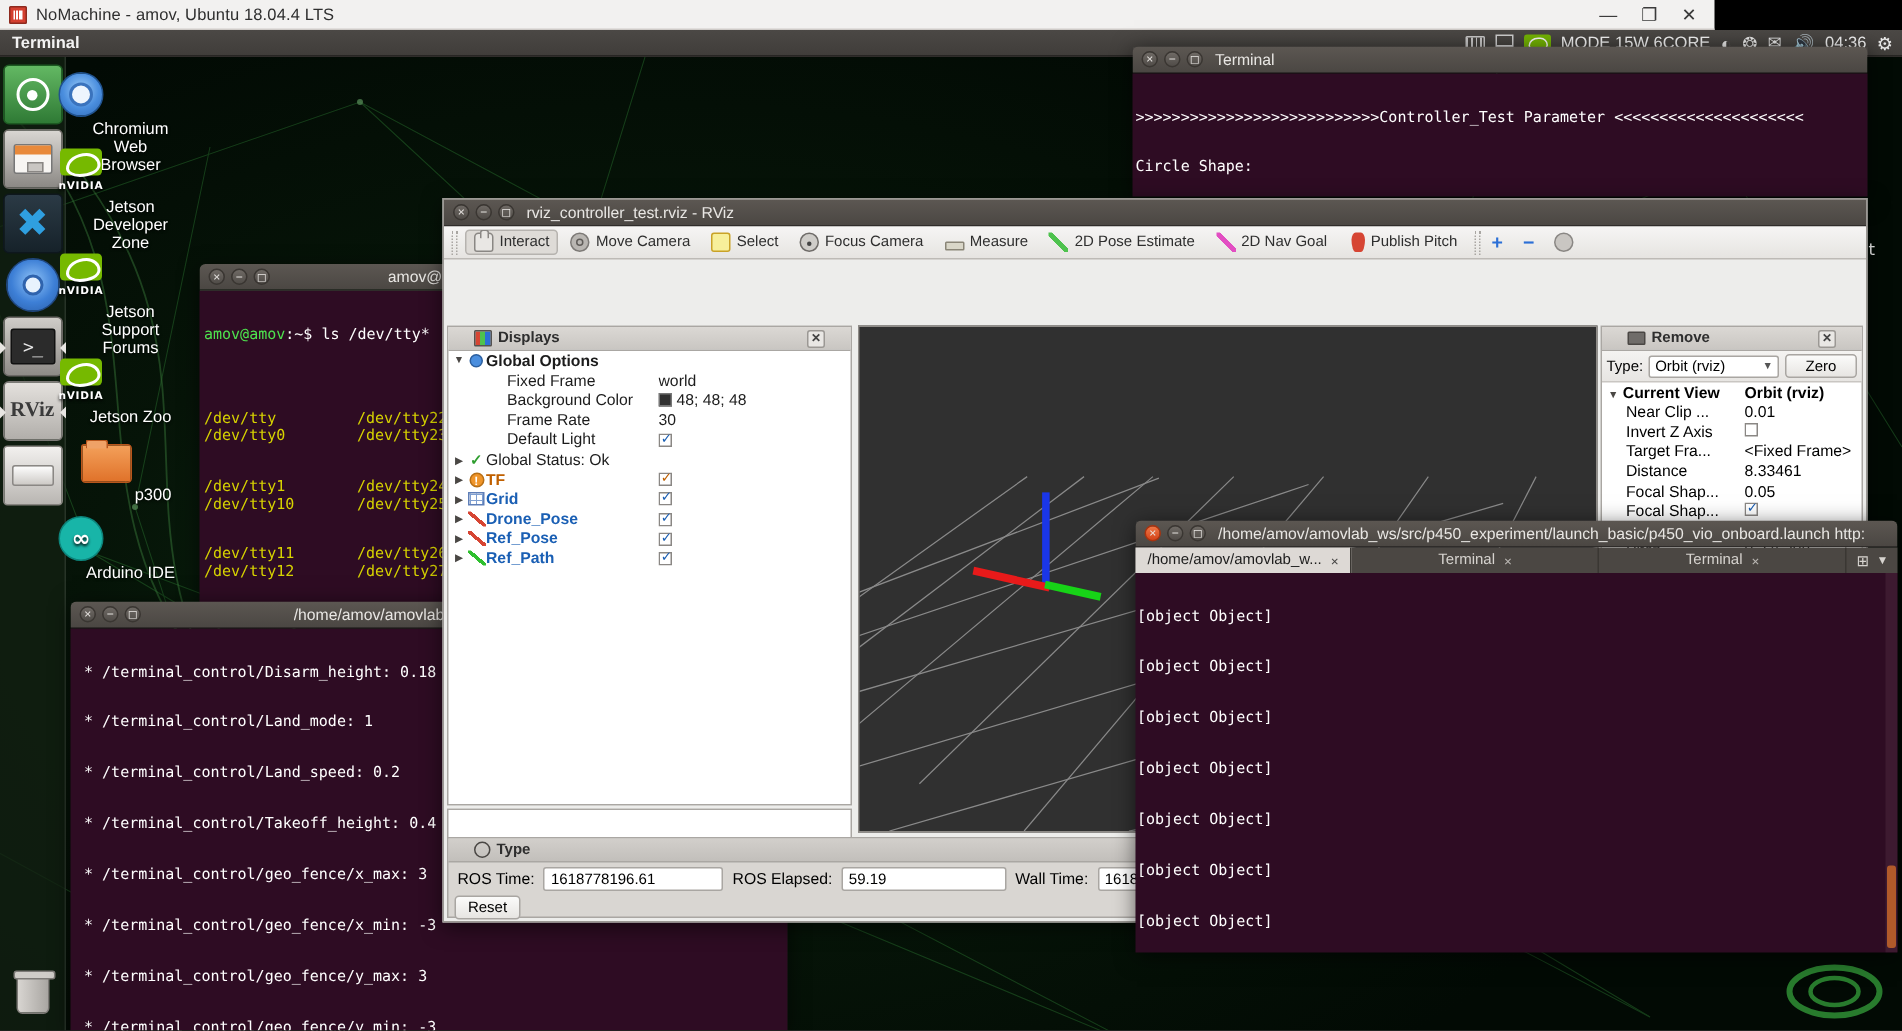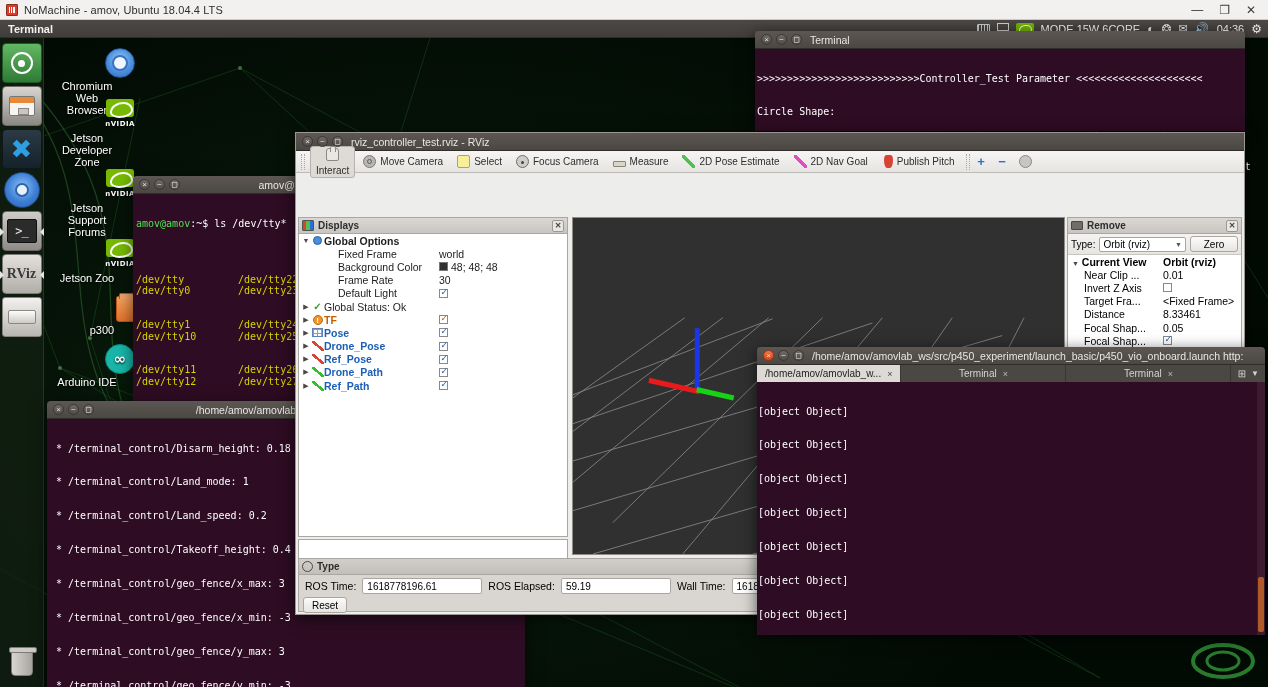--- a/index.html
+++ b/index.html
@@ -6,21 +6,21 @@
   html, body {
     width: 1268px; height: 687px;
     overflow: hidden;
     font-family: "Liberation Sans", sans-serif;
     background: #000;
   }
   #root { position: relative; width: 1268px; height: 687px; overflow: hidden; }
 
   
   .nx-titlebar {
-    position: absolute; left: 0; top: 0; width: 1268px; height: 20px;
+    position: absolute; left: 0; top: 0; width: 1143px; height: 20px;
     background: #f2f1f0; border-bottom: 1px solid #cfcbc8;
     display: flex; align-items: center; padding: 0 6px;
     font-size: 11px; color: #2e2e2e;
   }
   .nx-logo {
     width: 12px; height: 12px; margin-right: 6px; flex: none;
     background: #d43f2f; border: 1px solid #8e2a1e; border-radius: 1px;
     position: relative;
   }
   .nx-logo::after{
@@ -115,21 +115,21 @@
   .li-trash { position:absolute; left:2px; bottom:4px; width:40px; height:40px;
     display:flex;align-items:center;justify-content:center;}
   .li-trash .glyph{width:22px;height:26px;background:linear-gradient(to right,#d8d5d1,#a9a6a2);
     border:1px solid #7d7a77;border-radius:2px 2px 4px 4px;position:relative;}
   .li-trash .glyph::before{content:"";position:absolute;left:-3px;top:-4px;width:26px;height:4px;
     background:#cfccc8;border:1px solid #7d7a77;border-radius:2px;}
 
   
   .dicon { position: absolute; width: 96px; text-align: center; color: #fff;
     font-size: 11px; line-height: 12px; text-shadow: 0 1px 2px rgba(0,0,0,.95); }
-  .dicon .art { height: 34px; display:flex; align-items:flex-end; justify-content:flex-end; margin-bottom:2px;}
+  .dicon .art { height: 34px; display:flex; align-items:flex-end; justify-content:flex-start; margin-bottom:2px;}
   .chrome-ball { width:30px;height:30px;border-radius:50%;
     background: radial-gradient(circle at 50% 40%, #9ecdf8 0%, #4a8ede 55%, #2f69b5 100%);
     border:1px solid #21538f; display:flex;align-items:center;justify-content:center;}
   .chrome-ball::after{content:"";width:12px;height:12px;border-radius:50%;background:#eef5fd;border:2px solid #3a73bd;}
   .nv-art{ display:flex; flex-direction:column; align-items:center; }
   .nv-eye{ width:28px;height:18px;background:#76b900;border-radius:3px;position:relative;}
   .nv-eye::after{content:"";position:absolute;left:4px;top:3px;width:19px;height:12px;
     border:2px solid #fff;border-radius:60% 40% 60% 40%/65% 50% 50% 35%;}
   .nv-word{font-size:7px;font-weight:bold;color:#fff;letter-spacing:.5px;margin-top:1px;font-family:"DejaVu Sans",sans-serif;}
   .folder-art{width:34px;height:26px;background:linear-gradient(to bottom,#f3a05a,#e0722a);
@@ -167,21 +167,21 @@
   #rviz { left: 295px; top: 132px; width: 950px; height: 483px; background: #ededeb;
           border: 1px solid #9b9894; }
   #rviz .win-tb { border-radius: 0; }
   .rviz-toolbar {
     height: 22px; background: linear-gradient(to bottom,#f6f5f4,#e6e4e1);
     border-bottom: 1px solid #bdbab6; display: flex; align-items: center;
     padding: 0 2px; gap: 2px; font-size: 10px; color: #2e2e2e;
   }
   .tb-btn { display:flex; align-items:center; gap:4px; padding: 2px 6px; border-radius: 3px;
             white-space: nowrap; }
-  .tb-btn.active { background:#dedbd7; border:1px solid #b6b3af; padding:1px 5px;flex-direction:column; }
+  .tb-btn.active { background:#dedbd7; border:1px solid #b6b3af; padding:1px 5px; }
   .tb-grip { width: 4px; height: 16px; border-left: 1px dotted #a9a6a2; border-right: 1px dotted #a9a6a2;
              margin: 0 3px; }
   .ic { width: 13px; height: 13px; flex: none; display:inline-block; position:relative; }
   .ic-hand{background:#e9e7e4;border:1px solid #8a8784;border-radius:3px 3px 2px 2px;}
   .ic-hand::after{content:"";position:absolute;left:3px;top:-3px;width:4px;height:5px;background:#e9e7e4;
     border:1px solid #8a8784;border-bottom:none;border-radius:2px 2px 0 0;}
   .ic-cam{background:#b9b6b2;border:1px solid #7d7a77;border-radius:50%;}
   .ic-cam::after{content:"";position:absolute;inset:3px;border:1px solid #5f5c59;border-radius:50%;}
   .ic-sel{background:#f7ef9a;border:1.5px solid #c9a227;border-radius:2px;}
   .ic-focus{border:1.5px solid #6f6c69;border-radius:50%;background:#cfcdc9;}
@@ -191,21 +191,21 @@
   .ic-arrowm{background:linear-gradient(45deg,transparent 40%,#e24ec2 40% 60%,transparent 60%);}
   .ic-pin{width:9px;height:13px;background:#d64533;border-radius:50% 50% 50% 50%/60% 60% 100% 100%;margin-left:2px;}
   .ic-plus{color:#2b6fd6;font-size:13px;line-height:13px;text-align:center;font-weight:bold;}
   .ic-minus{color:#2b6fd6;font-size:13px;line-height:13px;text-align:center;font-weight:bold;}
   .ic-dot{background:#c9c6c2;border:1px solid #8a8784;border-radius:50%;}
 
   .rviz-main { position:absolute; left:0; top:41px; right:0; bottom:0; }
   .panel-header {
     height: 16px; background: linear-gradient(to bottom,#dbd8d4,#c9c6c2);
     border-bottom:1px solid #aaa7a3; display:flex; align-items:center; gap:4px;
-    padding: 0 3px; font-size: 10px; font-weight: bold; color:#2e2e2e;
+    padding: 0 17px; font-size: 10px; font-weight: bold; color:#2e2e2e;
   }
   .panel-header .closex {
     margin-left:auto; width:12px;height:12px; background:#e9e7e4; border:1px solid #9b9894;
     font-size:8px; line-height:10px; text-align:center; color:#444; border-radius:2px;
   }
   .ic-displays{width:12px;height:11px;background:linear-gradient(to right,#d64533 0 33%,#4ec24e 33% 66%,#2b6fd6 66%);
     border:1px solid #55524f;border-radius:1px;}
   .ic-views{width:12px;height:9px;background:#6f6c69;border:1px solid #4a4744;border-radius:1px;}
   .ic-clock{width:11px;height:11px;border:1.5px solid #4a4744;border-radius:50%;}
 
@@ -664,21 +664,21 @@
             <span class="tval">
                 <span class="chk on orange"></span>
               </span>
           </div>
 
           <div class="trow">
             <span class="exp">▶</span>
             <span class="tico">
                 <span class="ic-grid"></span>
               </span>
-            <span class="tlabel blue">Pose</span>
+            <span class="tlabel blue">Grid</span>
             <span class="tval">
                 <span class="chk on"></span>
               </span>
           </div>
 
           <div class="trow">
             <span class="exp">▶</span>
             <span class="tico">
                 <span class="ic-arrow-red"></span>
               </span>
@@ -692,30 +692,20 @@
             <span class="exp">▶</span>
             <span class="tico">
                 <span class="ic-arrow-red"></span>
               </span>
             <span class="tlabel blue">Ref_Pose</span>
             <span class="tval">
                 <span class="chk on"></span>
               </span>
           </div>
 
-          <div class="trow">
-            <span class="exp">▶</span>
-            <span class="tico">
-                <span class="ic-arrow-green"></span>
-              </span>
-            <span class="tlabel blue">Drone_Path</span>
-            <span class="tval">
-                <span class="chk on"></span>
-              </span>
-          </div>
 
           <div class="trow">
             <span class="exp">▶</span>
             <span class="tico">
                 <span class="ic-arrow-green"></span>
               </span>
             <span class="tlabel blue">Ref_Path</span>
             <span class="tval">
                 <span class="chk on"></span>
               </span>

